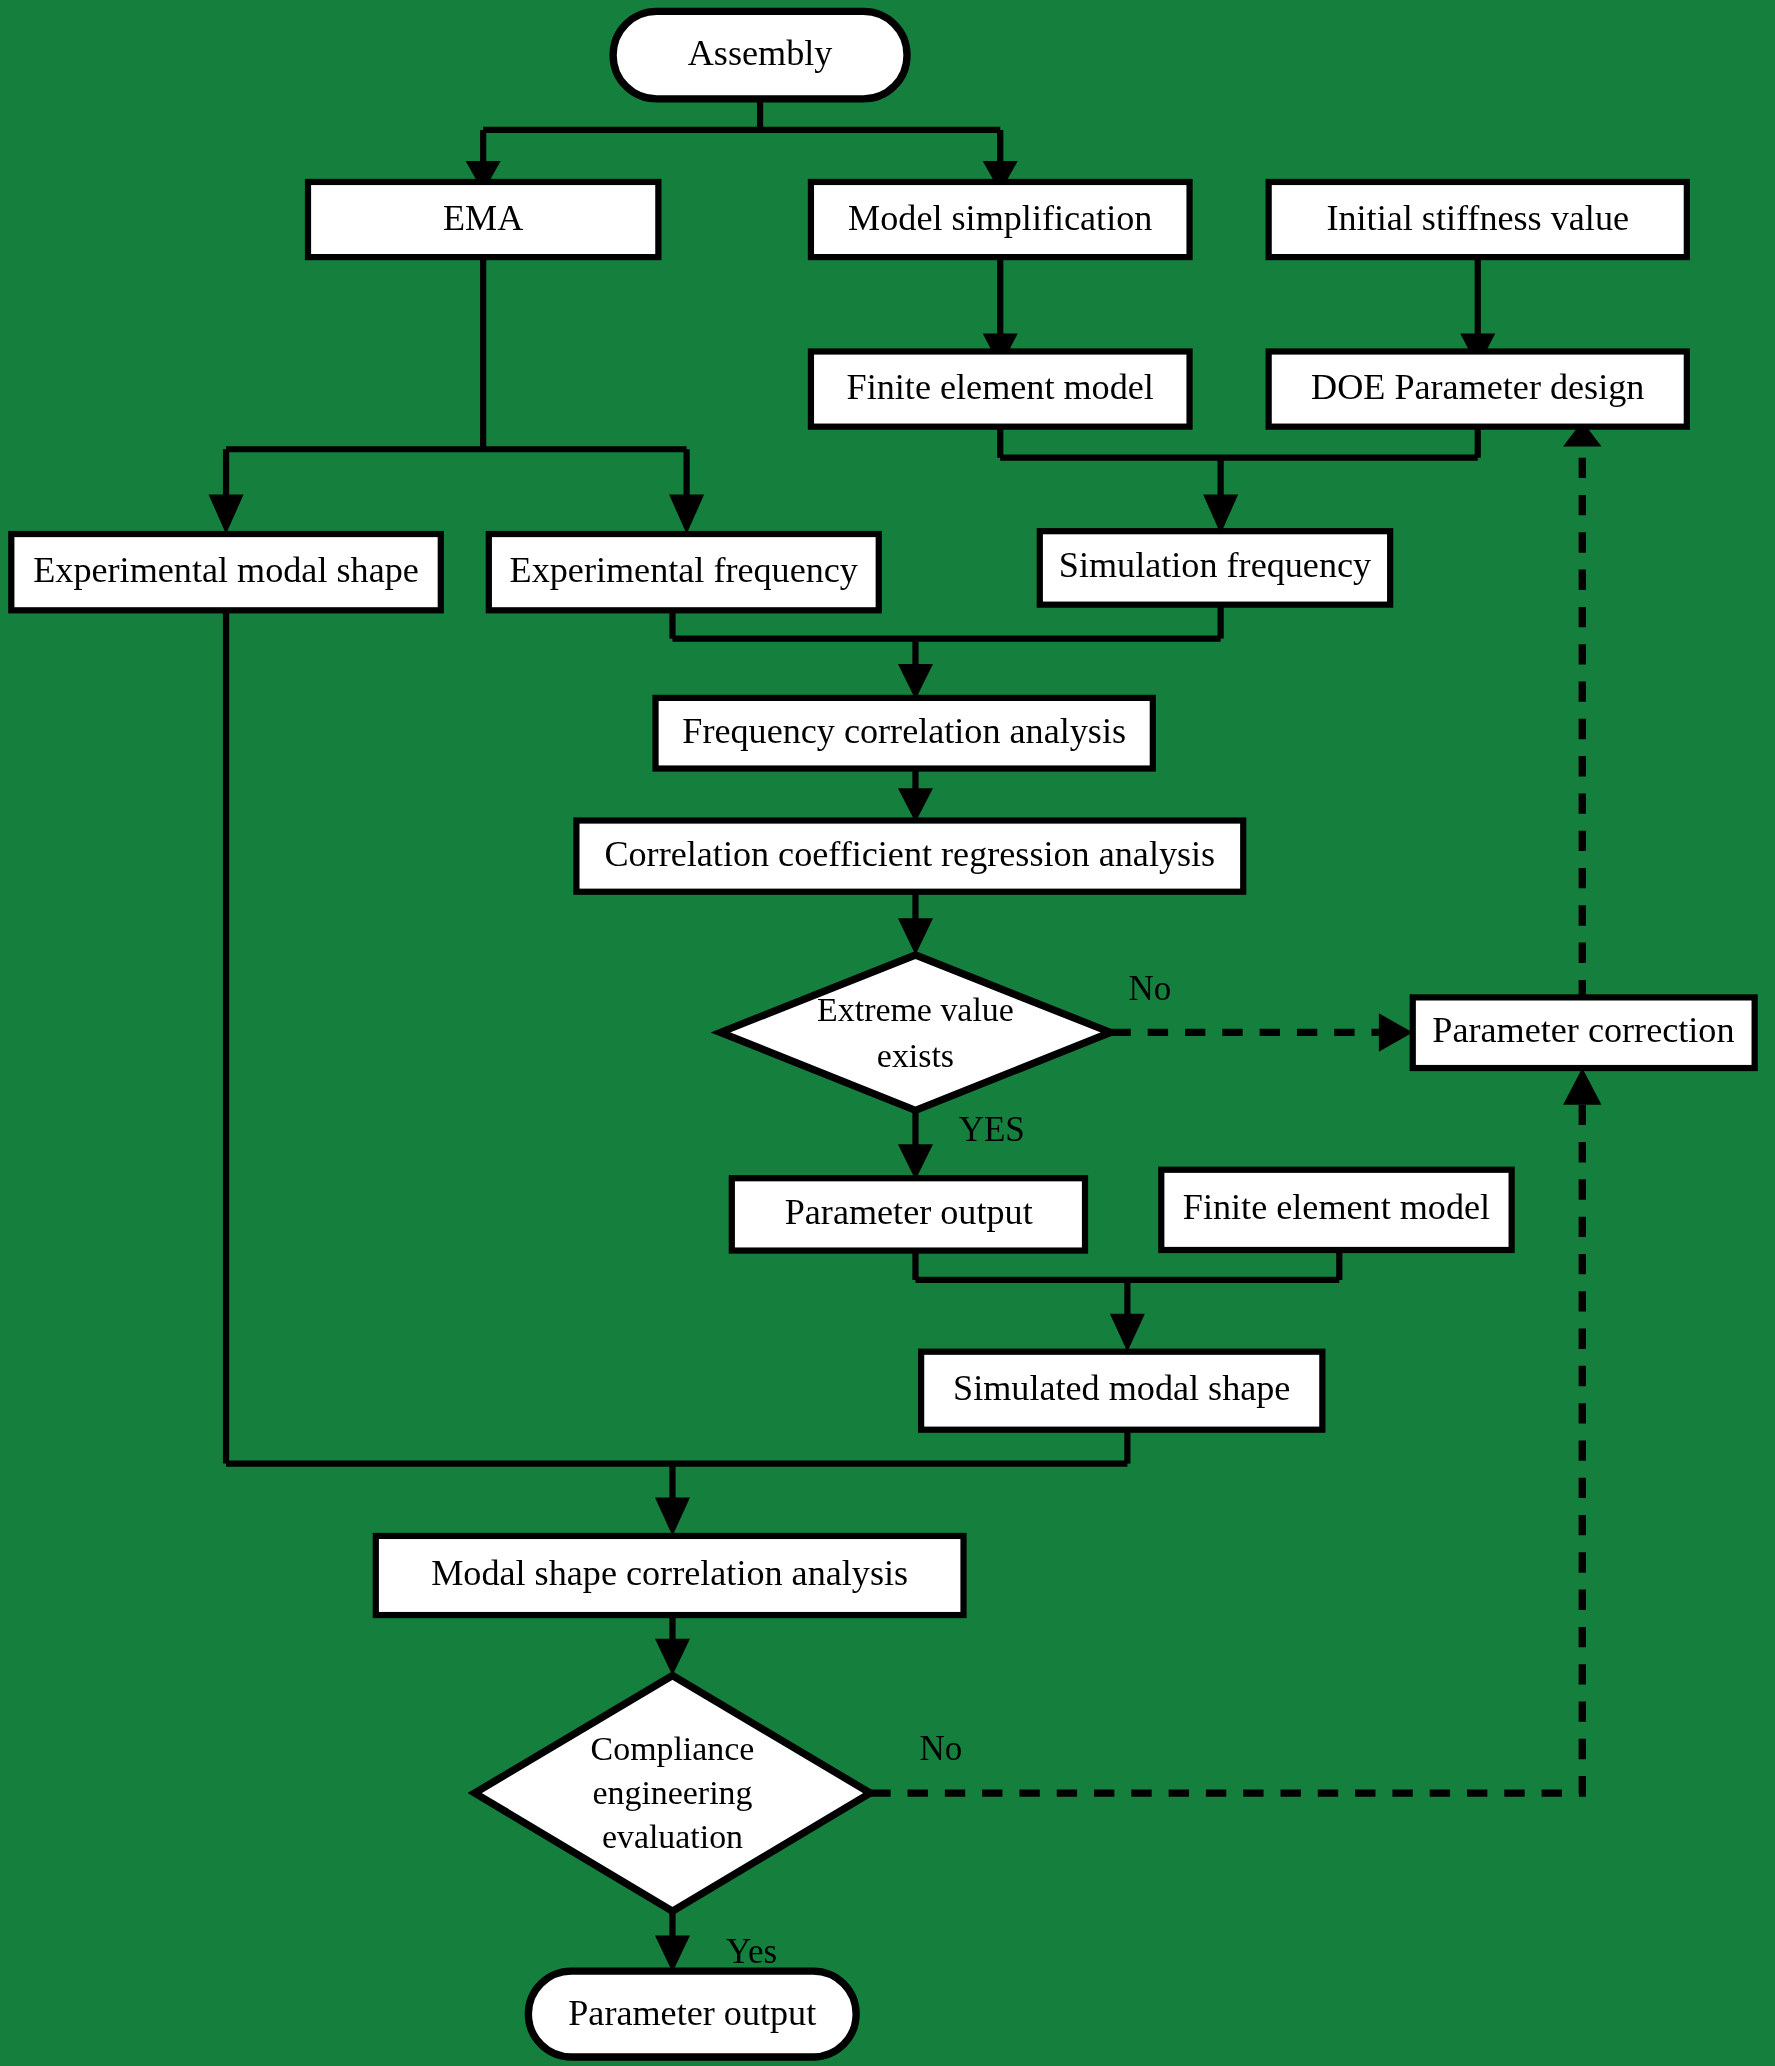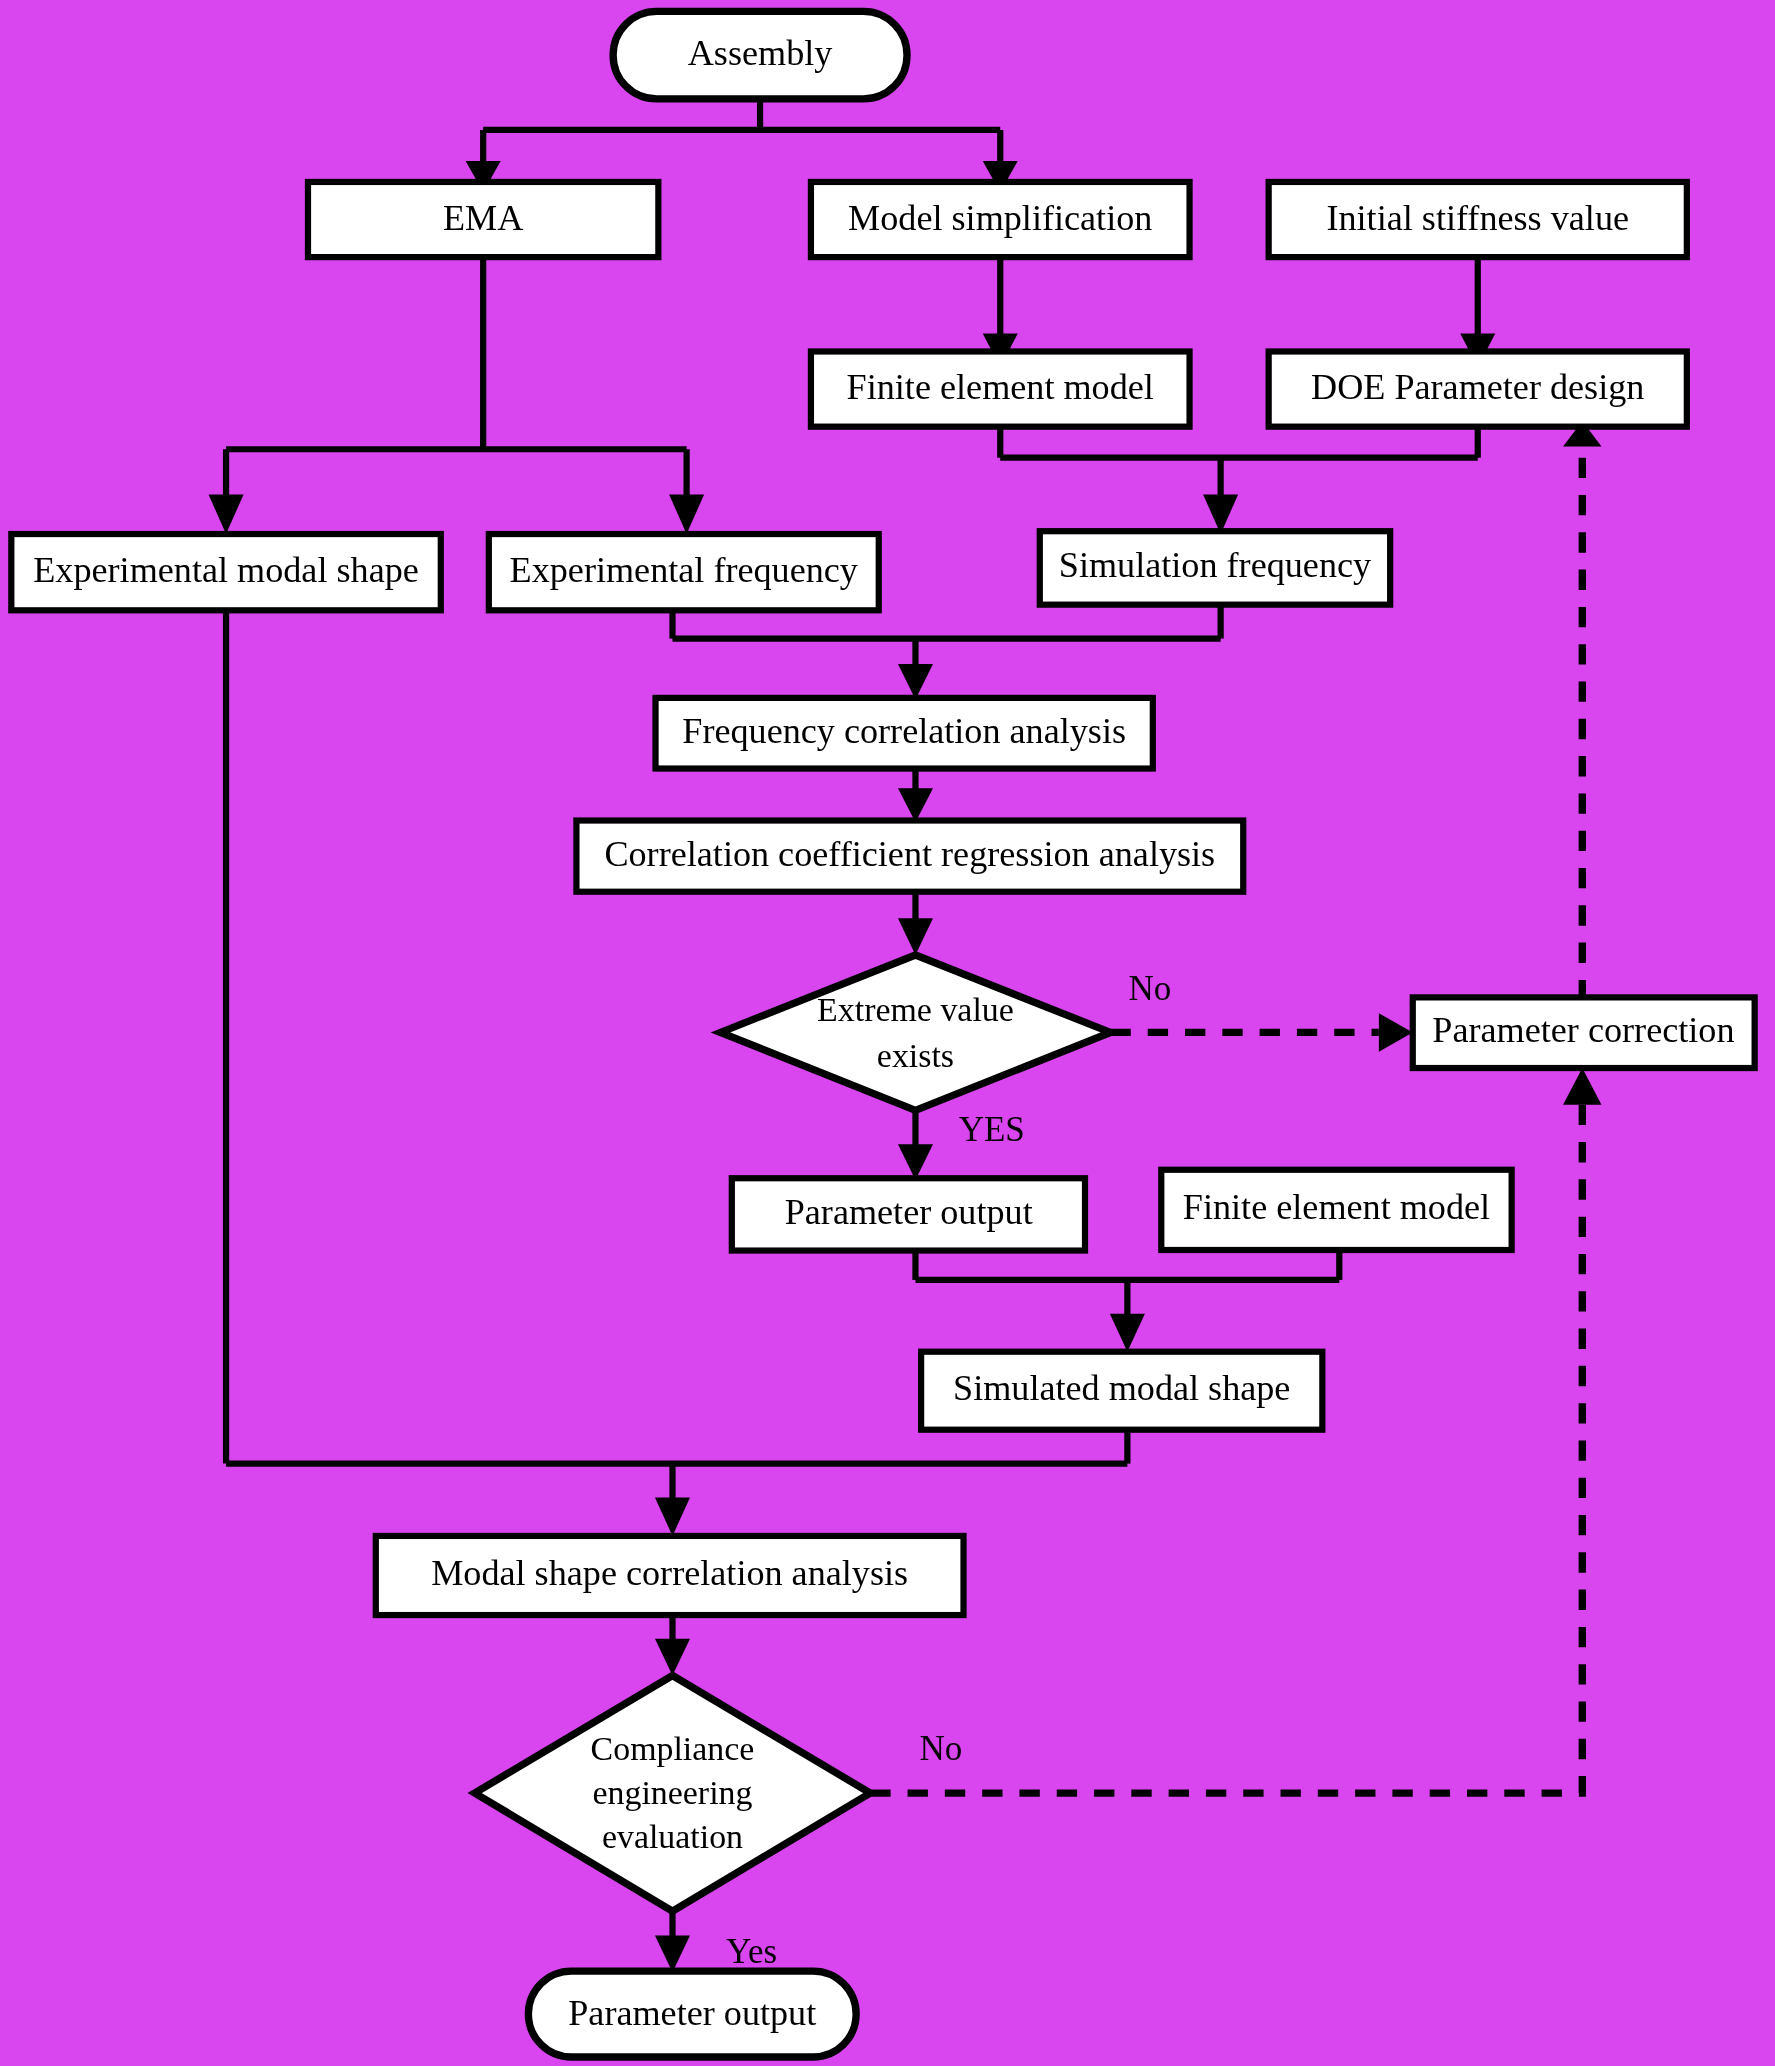--- a/index.html
+++ b/index.html
@@ -1,16 +1,16 @@
 <!DOCTYPE html>
 <html style="font-size:9px"><head>
 <meta charset="utf-8">
 <style>
   html,body{margin:0;padding:0;background:#ffffff;}
-  #stage{position:relative;width:1775px;height:2066px;background:#d946ef;}
+  #stage{position:relative;width:1775px;height:2066px;background:#15803d;}
   svg{position:absolute;top:0;left:0;width:1775px;height:2066px;}
   .node-text{
     font-family:"Liberation Serif","DejaVu Serif",serif;
     fill:#000;
     text-anchor:middle;
     dominant-baseline:middle;
   }
   .edge-label{
     font-family:"Liberation Serif","DejaVu Serif",serif;
     fill:#000;

